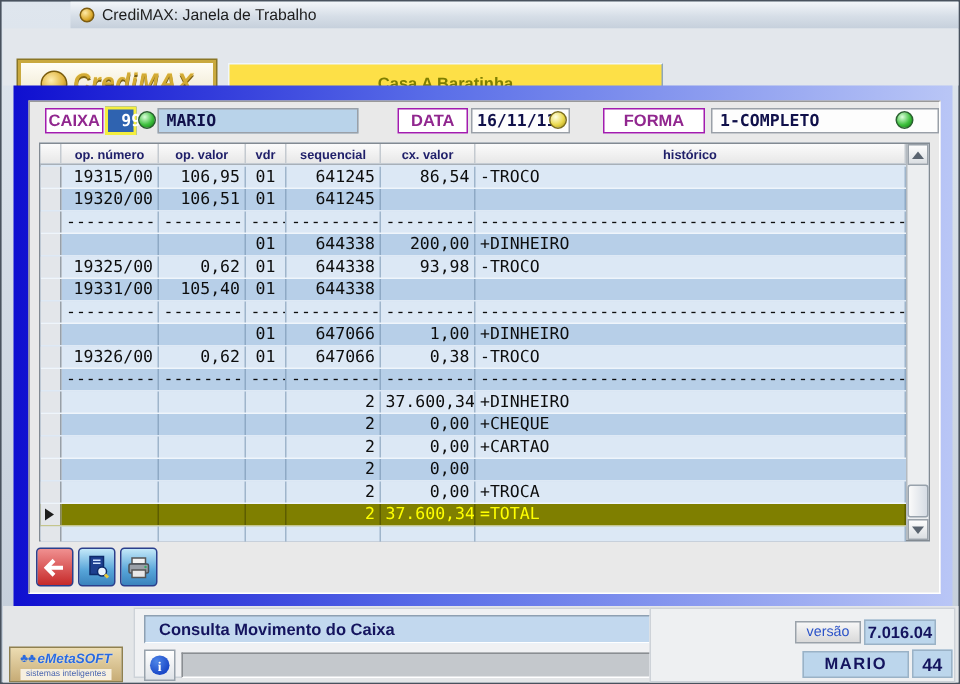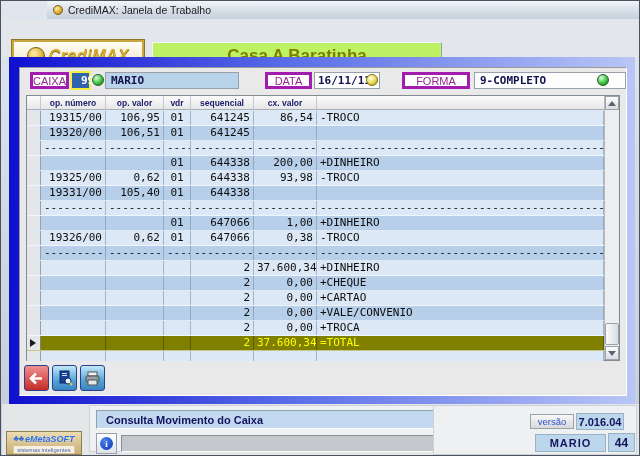--- a/index.html
+++ b/index.html
@@ -26,36 +26,36 @@
 
   
   .header-band { position:absolute; left:1px; top:18px; width:638px; height:38px; background:#e3e7ec; }
   .logo-box { position:absolute; left:10px; top:21px; width:132px; height:31px;
     background:linear-gradient(#fffef6,#ece2c8); border:2px solid #c9a93f; box-shadow:0 0 0 1px #8a7626;
     display:flex; align-items:center; justify-content:center; gap:4px; }
   .coin { width:18px; height:18px; border-radius:50%;
     background:radial-gradient(circle at 38% 34%, #ffeeb0, #e2b642 55%, #8a660f); border:1px solid #7a5c0e; }
   .logo-text { font-size:16px; font-weight:bold; font-style:italic; color:#d3ab35;
     text-shadow:0 1px 0 #7d6212, 0 -1px 0 #fff4cb; letter-spacing:0.5px; }
-  .title-box { position:absolute; left:150px; top:23px; width:290px; height:27px; background:#bef264;
+  .title-box { position:absolute; left:150px; top:23px; width:290px; height:27px; background:#fde047;
     border-top:1px solid #f0f6fc; border-left:1px solid #f0f6fc; border-right:1px solid #8ea6bc; border-bottom:1px solid #8ea6bc;
-    display:flex; align-items:center; justify-content:center; font-size:17px; font-weight:bold; color:#7e7e00; }
+    display:flex; align-items:center; justify-content:center; font-size:11px; font-weight:bold; color:#7e7e00; }
   .date-box { position:absolute; left:518px; top:22px; width:116px; height:28px; background:#cfe4f6;
     border-top:1px solid #f0f6fc; border-left:1px solid #f0f6fc; border-right:1px solid #8ea6bc; border-bottom:1px solid #8ea6bc;
     display:flex; align-items:center; justify-content:center; font-size:14px; font-weight:bold; color:#14145e; }
 
   
   .blue-panel { position:absolute; left:8px; top:56px; width:626px; height:347px;
     background:linear-gradient(90deg,#0f0fd0,#5a6ee8 45%,#b9c6f6); }
   .panel-inner { position:absolute; left:10px; top:10px; width:608px; height:329px; background:#e9e9e9;
     border-top:1px solid #9a9a9a; border-left:1px solid #9a9a9a; border-right:1px solid #ffffff; border-bottom:1px solid #ffffff; }
 
   
-  .f-label { position:absolute; top:4px; height:17px; background:#fff; border:3px solid #a21caf;
-    color:#91278f; font-weight:normal; font-size:11px; display:flex; align-items:center; justify-content:center; }
+  .f-label { position:absolute; top:4px; height:17px; background:#fff; border:1px solid #a21caf;
+    color:#91278f; font-weight:bold; font-size:11px; display:flex; align-items:center; justify-content:center; }
   .lbl-caixa { left:10px; width:39px; }
   .lbl-data  { left:245px; width:47px; }
   .lbl-forma { left:382px; width:68px; }
   .caixa-num { position:absolute; left:50px; top:3px; width:21px; height:19px; background:#2f63b0;
     border:2px solid #f4ee3e; color:#fff; font-family:"DejaVu Sans Mono",monospace; font-weight:bold;
     font-size:11px; display:flex; align-items:center; justify-content:center;padding-left:14px; }
   .led { width:12px; height:12px; border-radius:50%; }
   .led-green { background:radial-gradient(circle at 35% 30%, #dcffdc, #3ec03e 55%, #0b760b); border:1px solid #2a6030; }
   .led-yellow { background:radial-gradient(circle at 35% 30%, #ffffe4, #ead94e 55%, #a28f10); border:1px solid #7e7020; }
   .caixa-led { position:absolute; left:72px; top:6px; }
@@ -180,32 +180,33 @@
       <div class="field fld-name">MARIO</div>
 
       <div class="f-label lbl-data">DATA</div>
       <div class="field fld-date">
         <span>16/11/11</span>
         <span class="led led-yellow"></span>
       </div>
 
       <div class="f-label lbl-forma">FORMA</div>
       <div class="field fld-forma">
-        <span>9-COMPLETO</span>
+        <span>1-COMPLETO</span>
         <span class="led led-green"></span>
       </div>
 
       <div class="grid">
         <div class="grid-header">
           <div class="h-cell c-gut"></div>
           <div class="h-cell c-op">op. número</div>
           <div class="h-cell c-val">op. valor</div>
           <div class="h-cell c-vdr">vdr</div>
           <div class="h-cell c-seq">sequencial</div>
           <div class="h-cell c-cx">cx. valor</div>
+          <div class="h-cell c-hist">histórico</div>
         </div>
         <div class="grid-body">
             <div class="grid-row">
               <div class="cell gut c-gut"></div>
               <div class="cell num c-op">19315/00</div>
               <div class="cell num c-val">106,95</div>
               <div class="cell ctr c-vdr">01</div>
               <div class="cell num c-seq">641245</div>
               <div class="cell num c-cx">86,54</div>
               <div class="cell txt c-hist">-TROCO</div>
@@ -318,21 +319,20 @@
               <div class="cell num c-cx">0,00</div>
               <div class="cell txt c-hist">+CARTAO</div>
             </div>
             <div class="grid-row">
               <div class="cell gut c-gut"></div>
               <div class="cell num c-op"></div>
               <div class="cell num c-val"></div>
               <div class="cell ctr c-vdr"></div>
               <div class="cell num c-seq">2</div>
               <div class="cell num c-cx">0,00</div>
-              <div class="cell txt c-hist">+VALE/CONVENIO</div>
             </div>
             <div class="grid-row">
               <div class="cell gut c-gut"></div>
               <div class="cell num c-op"></div>
               <div class="cell num c-val"></div>
               <div class="cell ctr c-vdr"></div>
               <div class="cell num c-seq">2</div>
               <div class="cell num c-cx">0,00</div>
               <div class="cell txt c-hist">+TROCA</div>
             </div>

